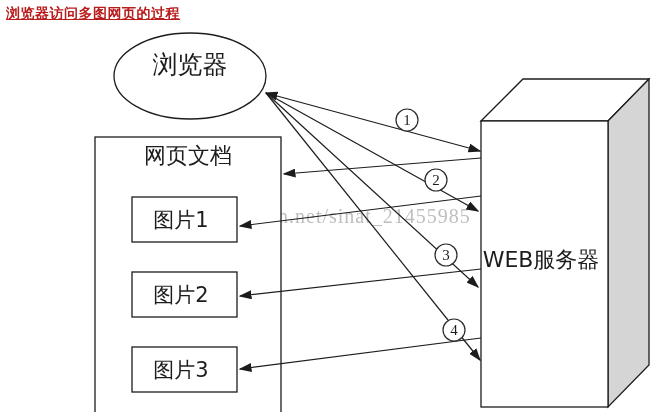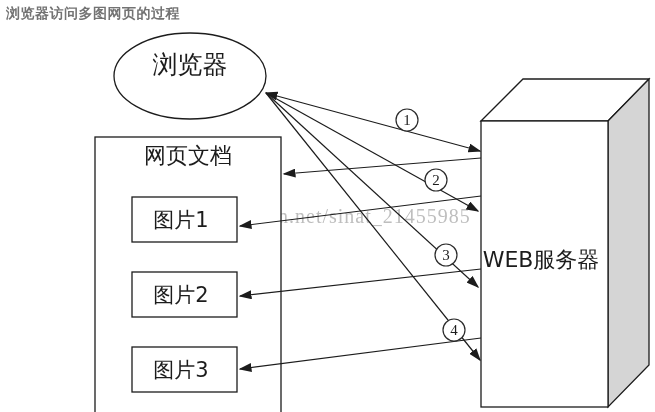--- a/index.html
+++ b/index.html
@@ -14,22 +14,23 @@
     background: #ffffff;
     overflow: hidden;
     font-family: "DejaVu Sans", "Liberation Sans", sans-serif;
   }
   #page-title {
     position: absolute;
     left: 6px;
     top: 5px;
     font-size: 14px;
     font-weight: bold;
-    color: #737373;
+    color: #b91c1c;
     letter-spacing: 0.5px;
+    text-decoration: underline;
   }
   #watermark {
     position: absolute;
     left: 148px;
     top: 205px;
     font-family: "Liberation Serif", "DejaVu Serif", serif;
     font-size: 20px;
     letter-spacing: 1px;
     color: #b3b3b3;
     opacity: 0.85;

